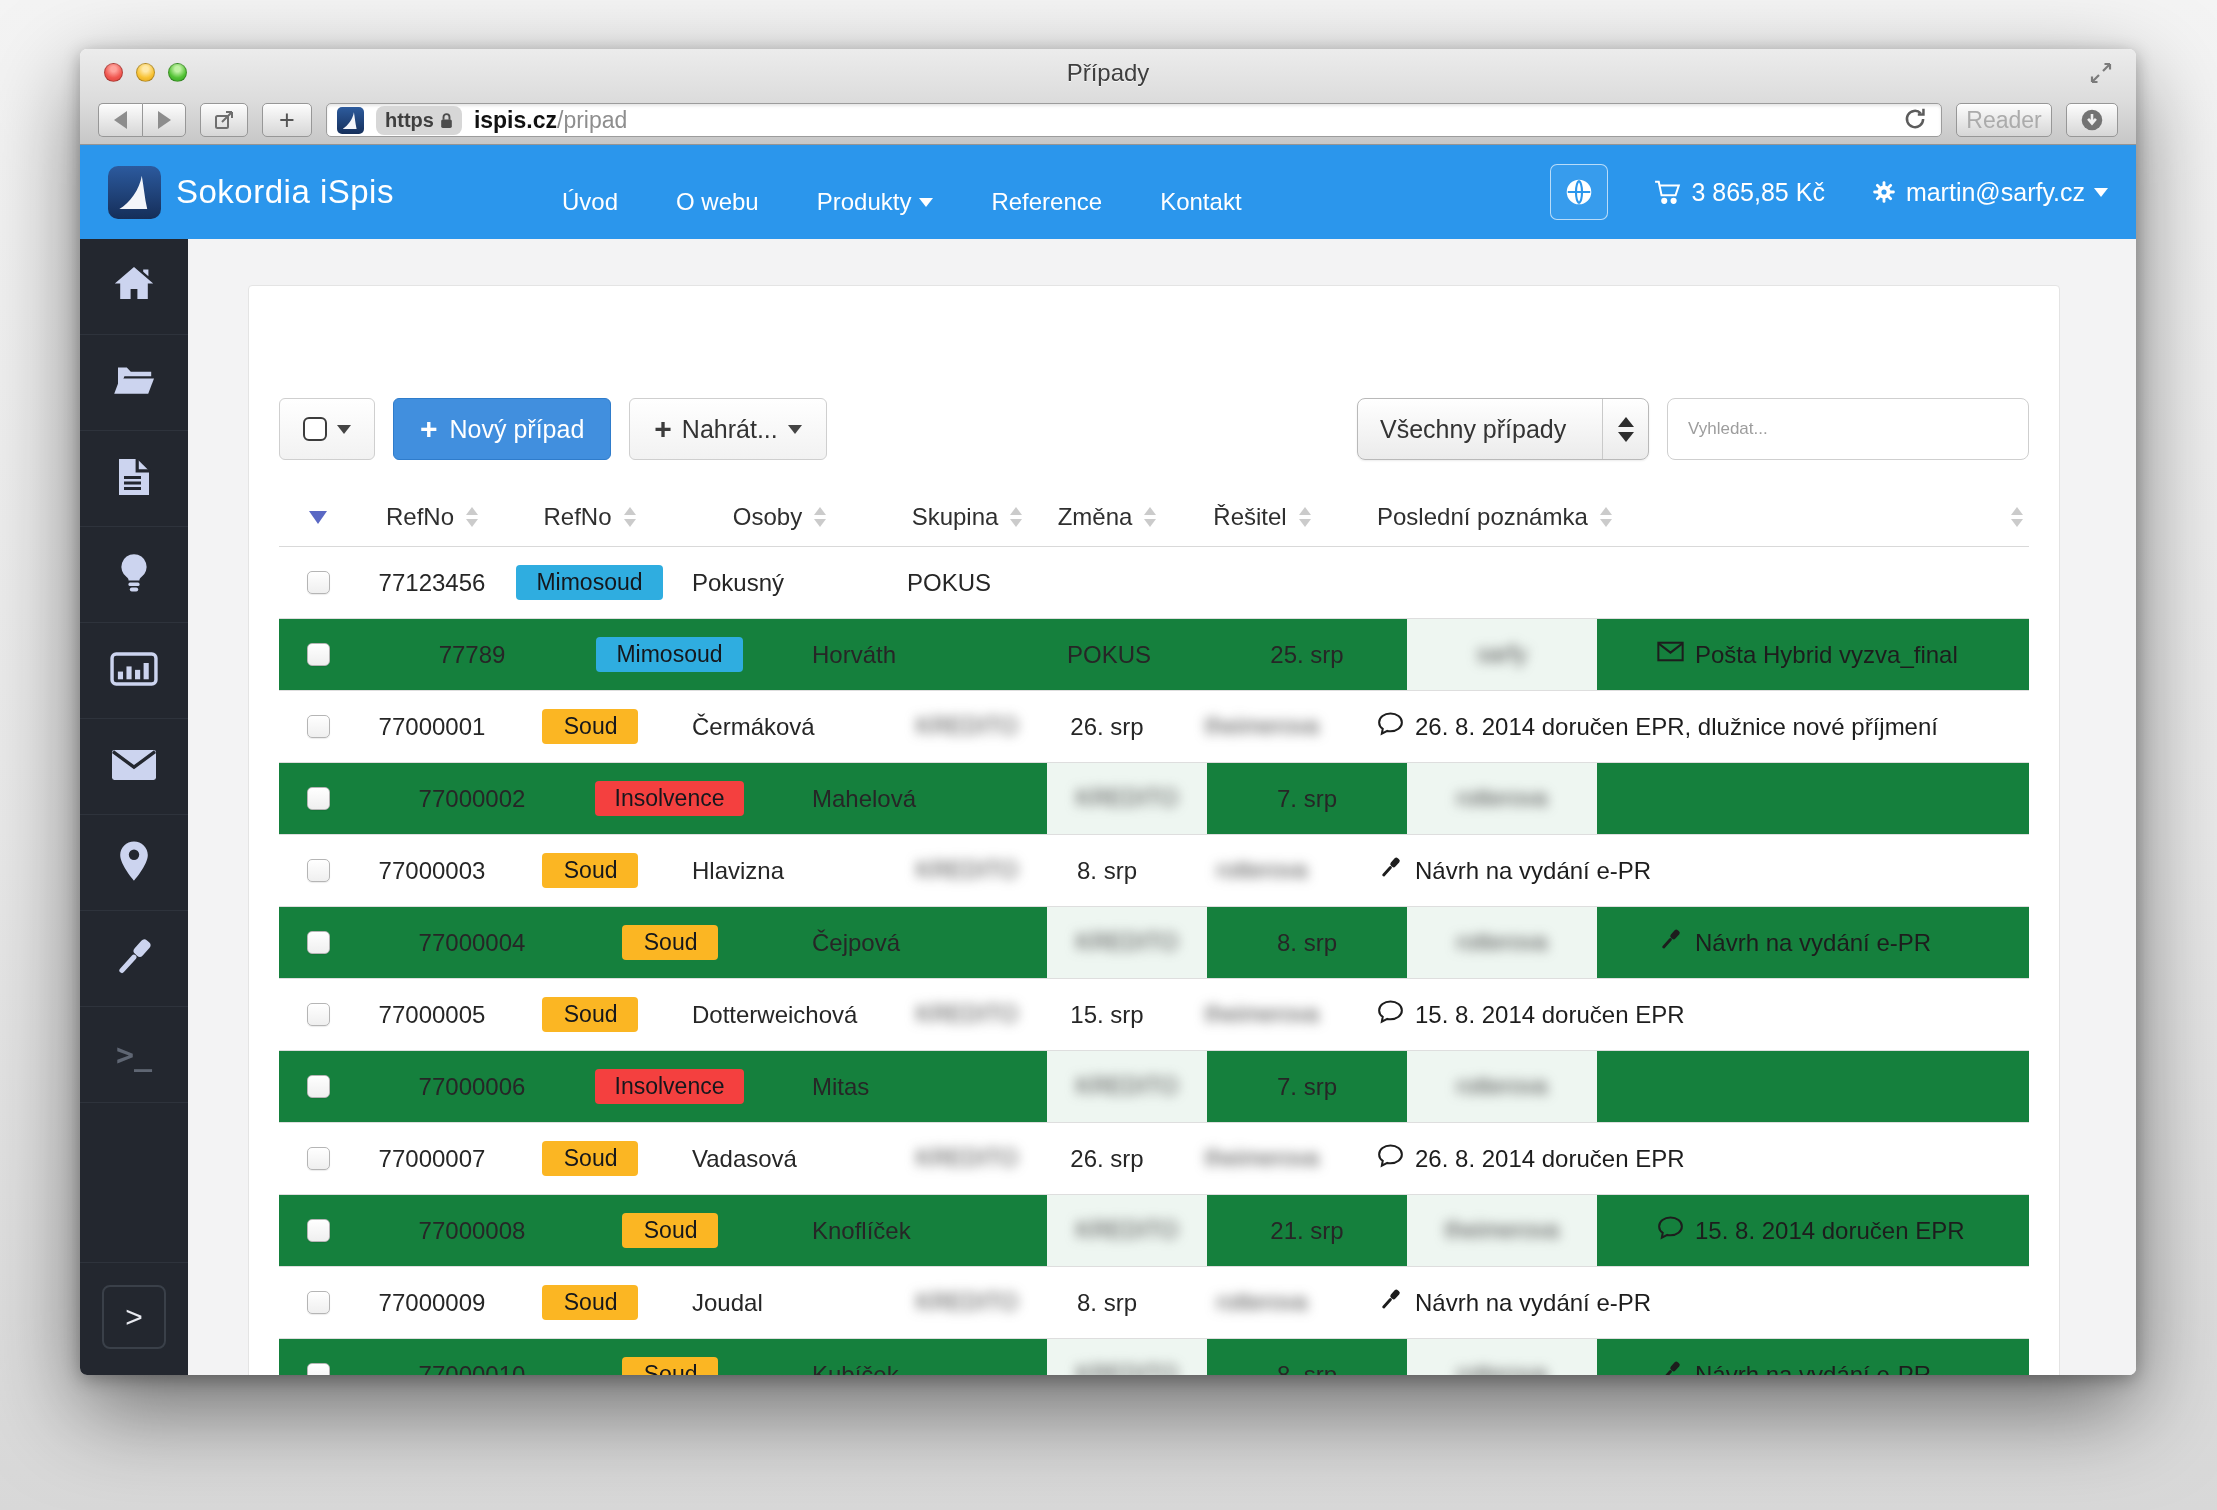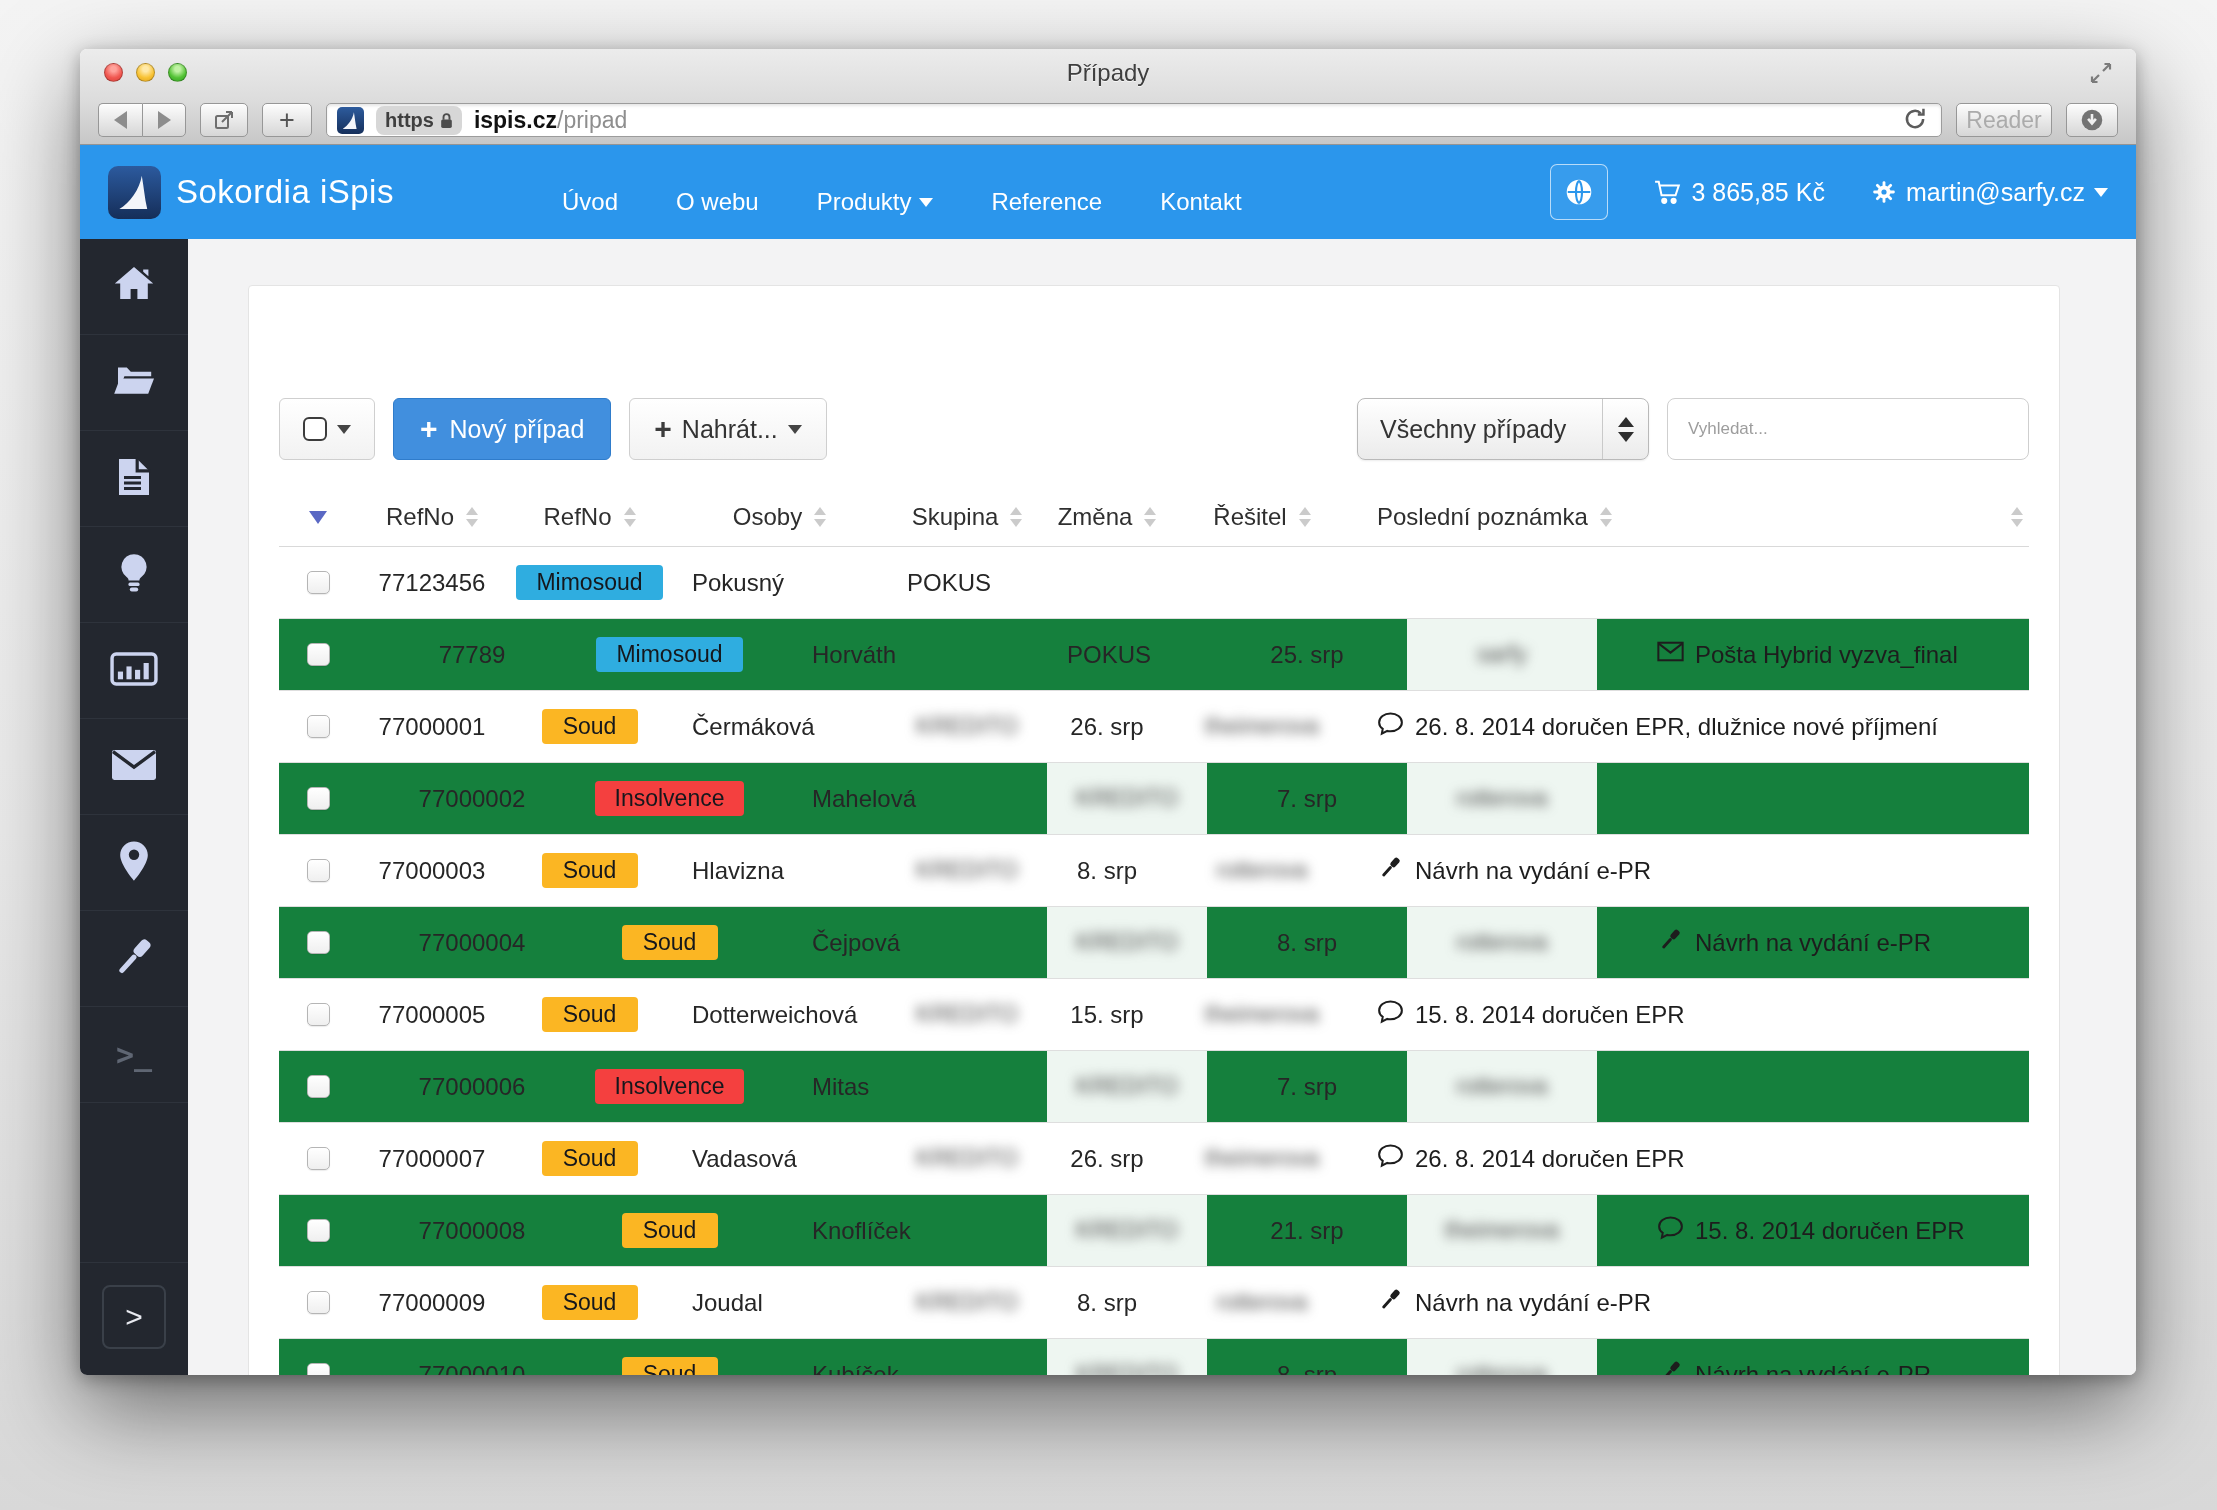--- a/index.html
+++ b/index.html
@@ -116,21 +116,21 @@
   .sort.end { margin-left:auto; margin-right:6px; }
   .filter-caret { width:0;height:0;border-left:9px solid transparent;border-right:9px solid transparent;border-top:13px solid #5a68c4; margin:0 auto; }
 
   .tbody { border-top:1px solid #d9d9d9; }
   .trow { height:72px; border-bottom:1px solid #dedede; font-size:24px; color:#262626; }
   .trow.alt { background:#15803d;gap:40px; }
   .ccell { display:flex; justify-content:center; }
   .rowcb { width:23px; height:23px; border:1.5px solid #b5b5b5; border-radius:5px;
            background:linear-gradient(#fff,#efefef); box-shadow:0 1px 1px rgba(0,0,0,.08); }
   .cell-center { text-align:center; }
-  .badge { display:inline-block; padding:6px 20px; min-width:96px; text-align:center;
+  .badge { display:inline-block; padding:6px 20px; min-width:96px; text-align:right;
            border-radius:4px; color:#15171c; font-size:23px; line-height:1; }
   .cell-left { padding-left:20px; }
   .blurwrap { align-self:stretch; display:flex; align-items:center; justify-content:center;
               background:rgba(255,255,255,.93); }
   .blurtxt { filter:blur(6px); color:#4a4a4a; font-size:23px; }
   .notecell { display:flex; align-items:center; gap:11px; padding-left:20px; color:#1d1d1d; }
   .notecell svg { width:27px; height:27px; flex:none; }
 </style>
 </head>
 <body>

